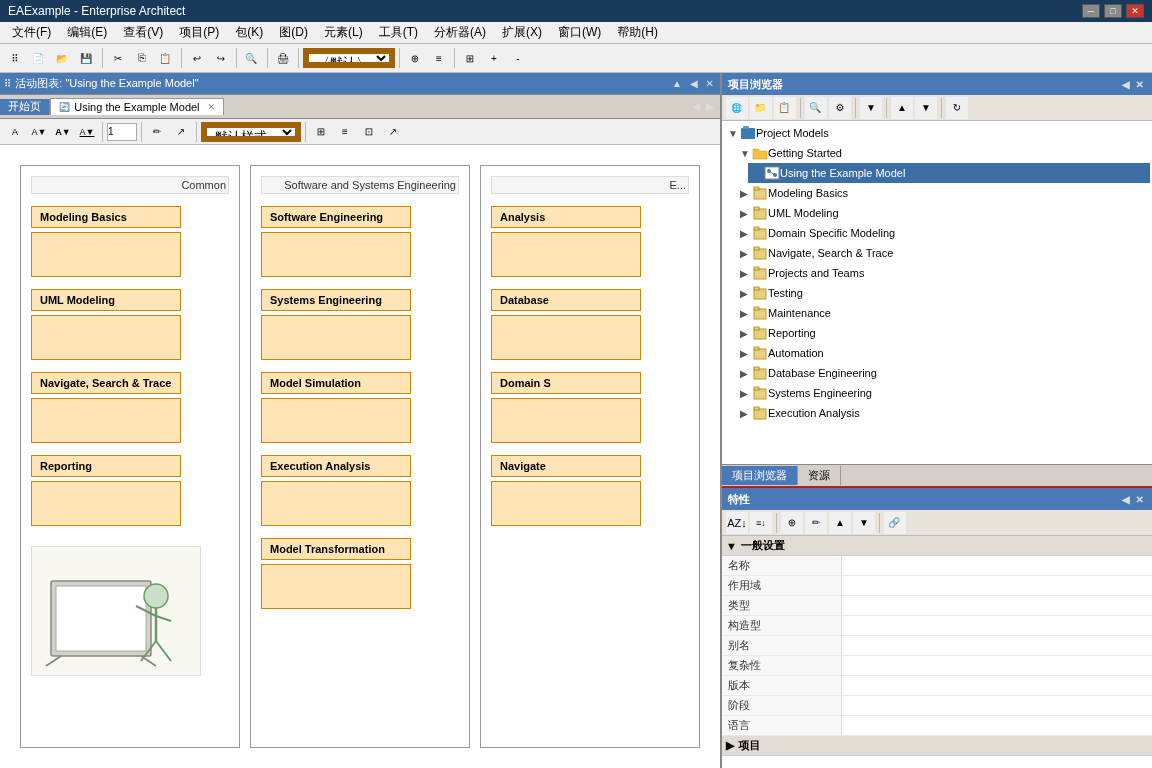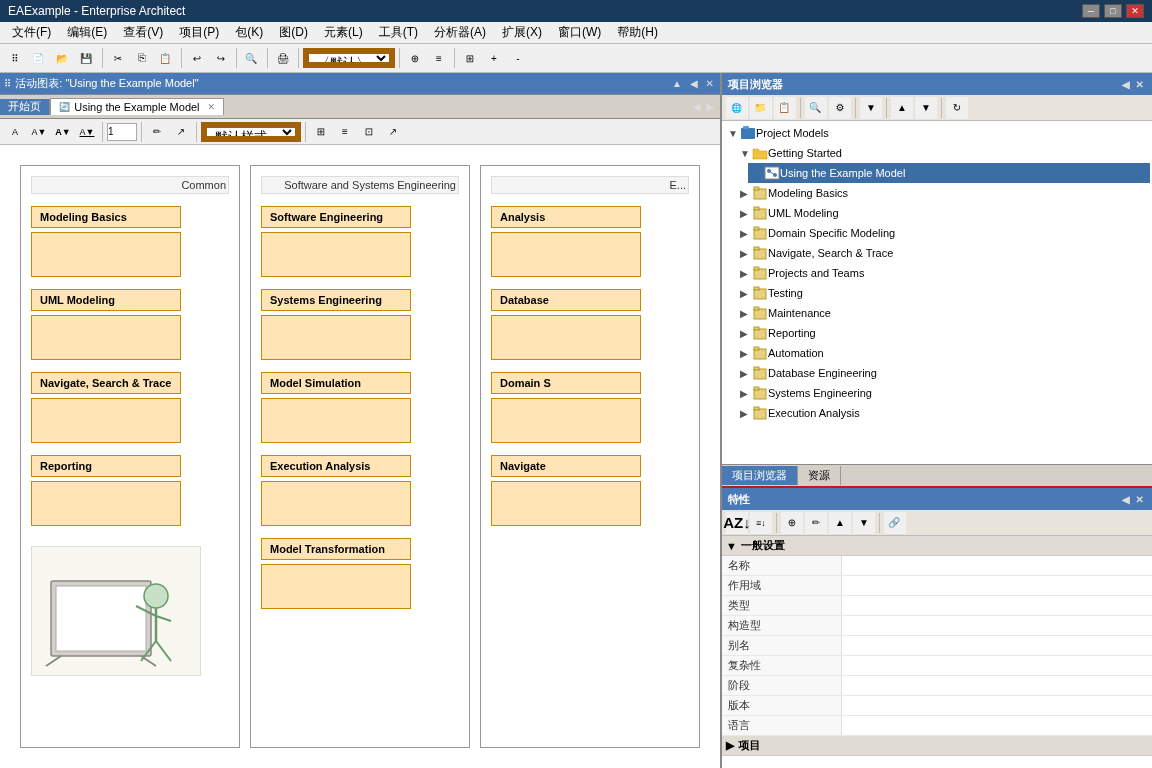--- a/index.html
+++ b/index.html
@@ -444,21 +444,21 @@
 
     <div class="props-panel">
       <div class="panel-header">
         <span>特性</span>
         <div class="panel-header-controls">
           <span class="panel-ctrl">◀</span>
           <span class="panel-ctrl">✕</span>
         </div>
       </div>
       <div class="props-toolbar">
-        <div class="tb-btn" style="font-size:15px;font-weight:bold;">AZ↓</div>
+        <div class="tb-btn" style="font-size:11px;">AZ↓</div>
         <div class="tb-btn" style="font-size:9px;">≡↓</div>
         <div class="tb-sep"></div>
         <div class="tb-btn">⊕</div>
         <div class="tb-btn">✏</div>
         <div class="tb-btn">▲</div>
         <div class="tb-btn">▼</div>
         <div class="tb-sep"></div>
         <div class="tb-btn">🔗</div>
       </div>
       <div class="props-content">
@@ -485,25 +485,25 @@
         </div>
         <div class="props-row">
           <div class="props-key">别名</div>
           <div class="props-val"></div>
         </div>
         <div class="props-row">
           <div class="props-key">复杂性</div>
           <div class="props-val"></div>
         </div>
         <div class="props-row">
+          <div class="props-key">版本</div>
+          <div class="props-val"></div>
+        </div>
+        <div class="props-row">
           <div class="props-key">阶段</div>
-          <div class="props-val"></div>
-        </div>
-        <div class="props-row">
-          <div class="props-key">版本</div>
           <div class="props-val"></div>
         </div>
         <div class="props-row">
           <div class="props-key">语言</div>
           <div class="props-val"></div>
         </div>
 
         <div class="props-section">
           <span>▶</span>
           <span style="margin-left:4px;">项目</span>

